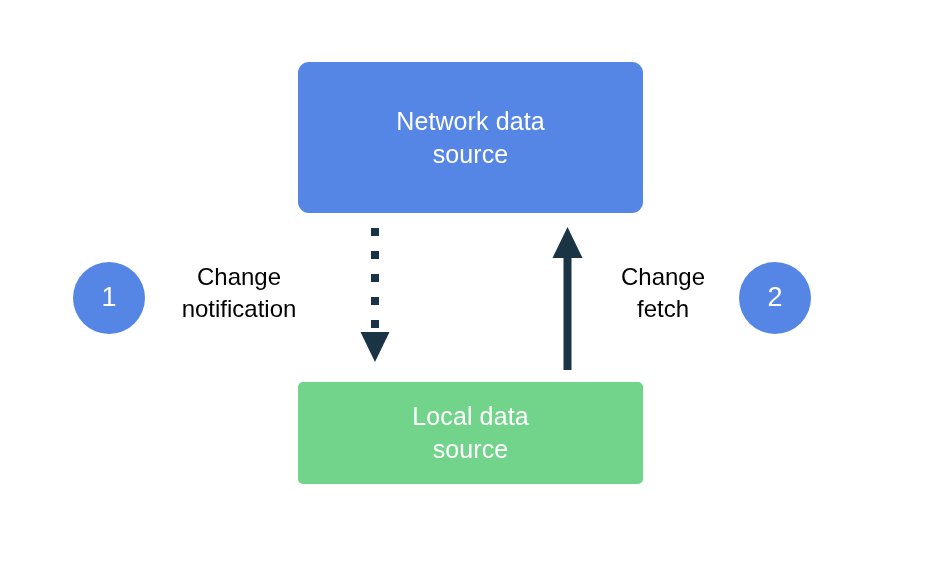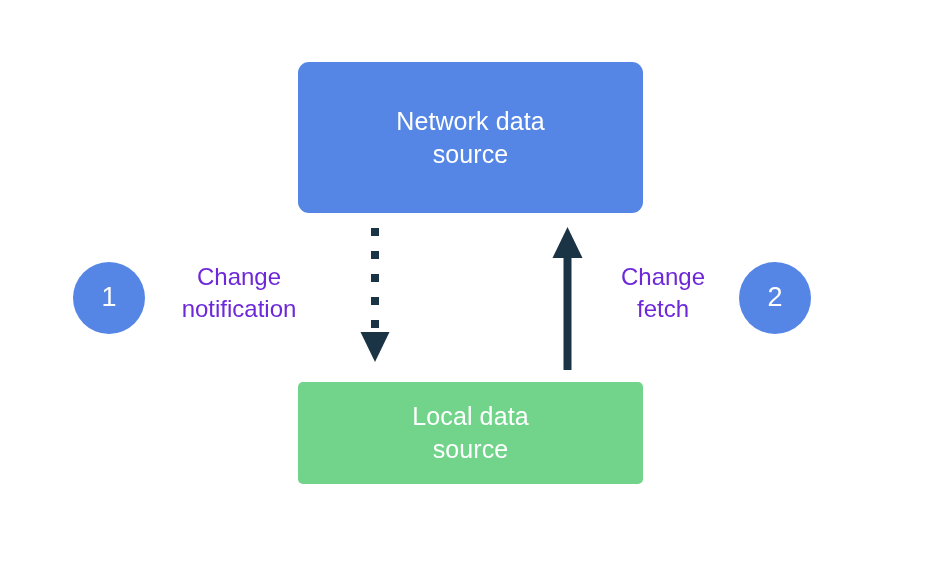--- a/index.html
+++ b/index.html
@@ -71,21 +71,21 @@
     line-height: 1;
     font-weight: 400;
   }
   #step-circle-1 { left: 73px; top: 262px; }
   #step-circle-2 { left: 739px; top: 262px; }
   .step-number { display: block; transform: translateY(-1px); }
 
   
   .edge-label {
     position: absolute;
-    color: #6d28d9;
+    color: #000000;
     font-size: 24px;
     line-height: 1.33;
     text-align: center;
     white-space: pre-line;
   }
   #edge-label-notification {
     left: 153px;
     top: 261px;
     width: 172px;
   }

